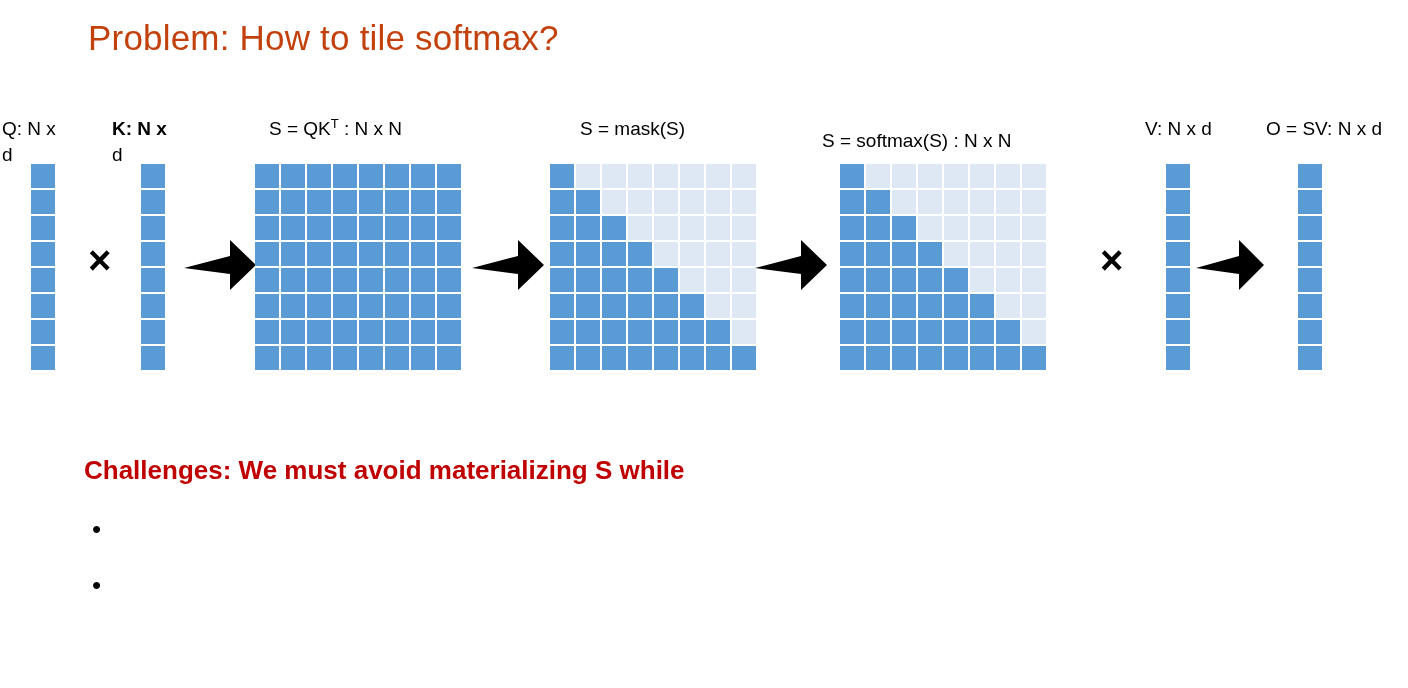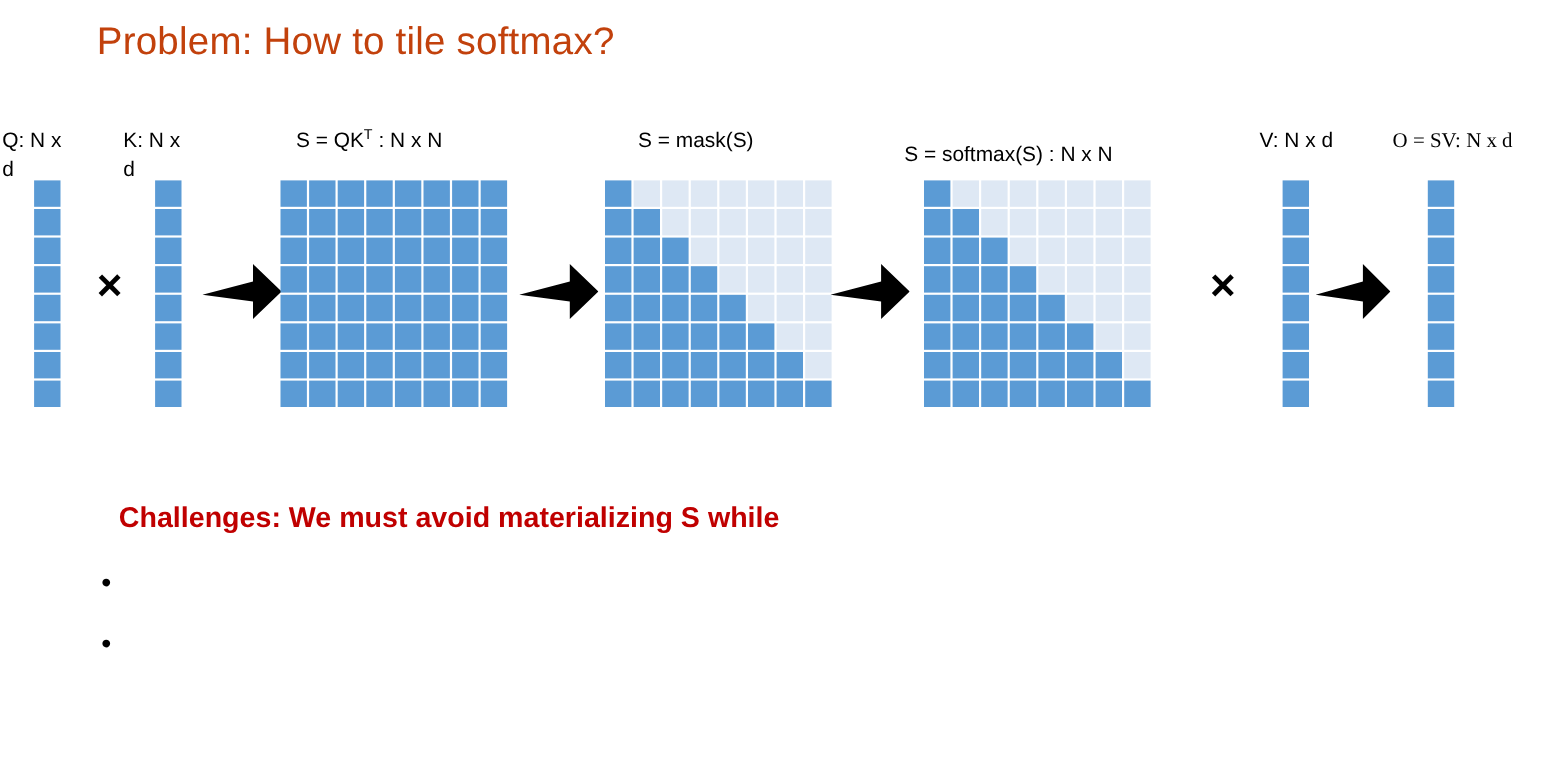--- a/index.html
+++ b/index.html
@@ -103,21 +103,20 @@
     width: 1408px;
   }
   #challenges-heading {
     position: absolute;
     left: 84px;
     top: 0;
     font-size: 26px;
     font-weight: 700;
     color: #C00000;
     white-space: nowrap;
-    margin-left: 24px;
   }
   .bullet-row {
     position: absolute;
     left: 84px;
     width: 1280px;
     display: flex;
     align-items: flex-start;
   }
   .bullet-dot {
     width: 96px;
@@ -154,21 +153,21 @@
       <div class="cell on"></div>
       <div class="cell on"></div>
       <div class="cell on"></div>
       <div class="cell on"></div>
     </div>
   </div>
 
   <div class="times" style="left:88px; top:122px;">×</div>
 
   <div class="stage" style="left:110px;">
-    <div class="stage-label" style="left:2px; top:0px;">K: N x</div>
+    <div class="stage-label" style="left:2px; top:0px;font-weight:bold;">K: N x</div>
     <div class="stage-sublabel" style="left:2px; top:26px;">d</div>
     <div class="vec" style="left:31px; top:46px;">
       <div class="cell on"></div>
       <div class="cell on"></div>
       <div class="cell on"></div>
       <div class="cell on"></div>
       <div class="cell on"></div>
       <div class="cell on"></div>
       <div class="cell on"></div>
       <div class="cell on"></div>
@@ -422,21 +421,21 @@
     </div>
   </div>
 
   <div class="arrow" style="left:1196px; top:118px;">
     <svg width="68" height="58" viewBox="0 0 68 58" xmlns="http://www.w3.org/2000/svg">
       <path d="M0 32 L43 20 L43 4 L68 29 L43 54 L43 38 Z" fill="#000000"></path>
     </svg>
   </div>
 
   <div class="stage" style="left:1272px;">
-    <div class="stage-label" style="left:-6px; top:0px;font-family:Liberation Serif, serif;">O = SV: N x d</div>
+    <div class="stage-label" style="left:-6px; top:0px;">O = SV: N x d</div>
     <div class="vec" style="left:26px; top:46px;">
       <div class="cell on"></div>
       <div class="cell on"></div>
       <div class="cell on"></div>
       <div class="cell on"></div>
       <div class="cell on"></div>
       <div class="cell on"></div>
       <div class="cell on"></div>
       <div class="cell on"></div>
     </div>

